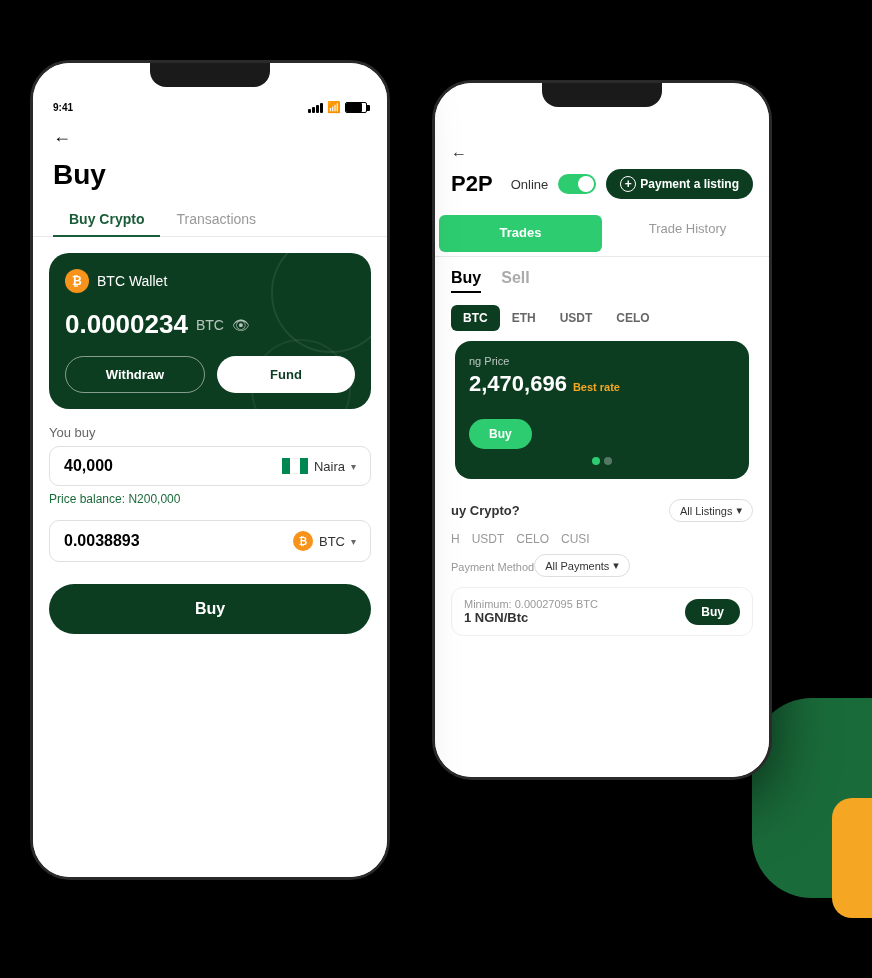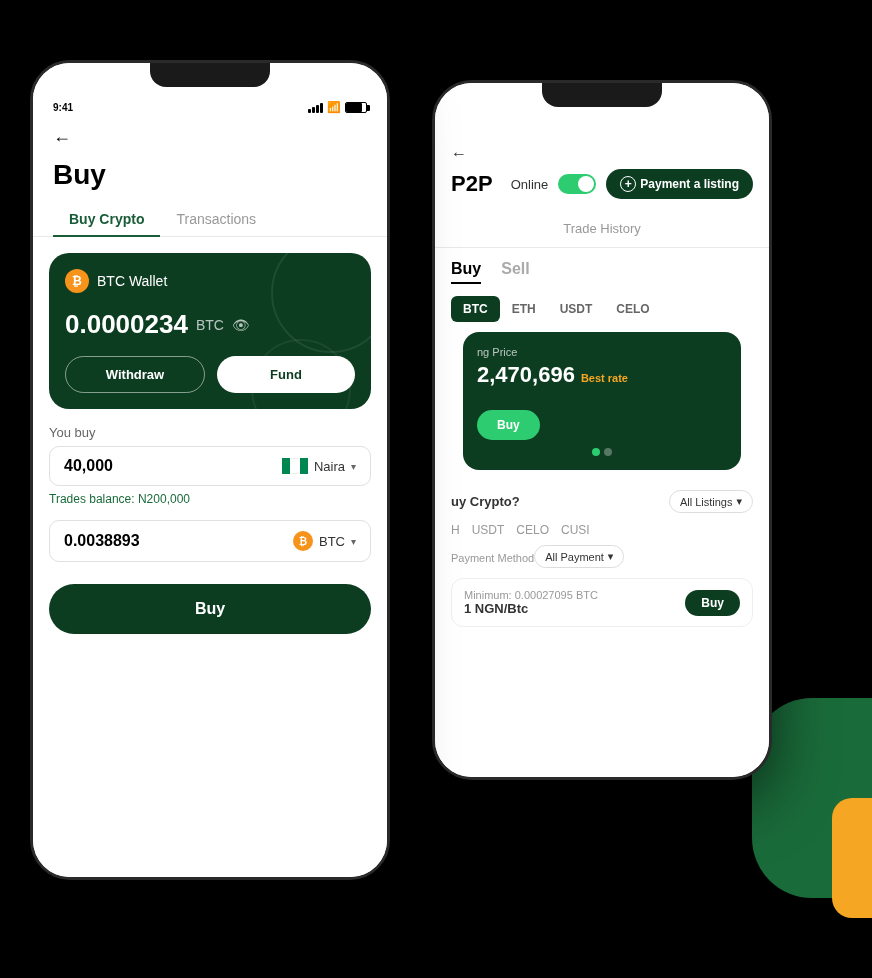--- a/index.html
+++ b/index.html
@@ -456,21 +456,21 @@
       cursor: pointer;
       border-radius: 6px;
     }
     .crypto-tab.active {
       background: #0d3d21;
       color: #fff;
     }
 
     
     .price-card {
-      margin: 0 28px 12px;
+      margin: 0 20px 12px;
       background: #0d3d21;
       border-radius: 16px;
       padding: 14px;
       position: relative;
       overflow: hidden;
     }
     .price-card-label {
       font-size: 11px;
       color: rgba(255,255,255,0.7);
       margin-bottom: 4px;
@@ -624,20 +624,23 @@
           <div class="toggle-knob"></div>
         </div>
         <button class="create-listing-btn">
           <span class="plus-circle">+</span>
           <span>Payment a listing</span>
         </button>
       </div>
     </div>
 
     <div class="tabs-nav">
+      <div class="tabs-nav-item active">
+        <span>Trades</span>
+      </div>
       <div class="tabs-nav-item">
         <span>Trade History</span>
       </div>
     </div>
 
     <div class="buy-sell-tabs">
       <span class="buy-sell-tab active">Buy</span>
       <span class="buy-sell-tab">Sell</span>
     </div>
 
@@ -675,21 +678,21 @@
       <div class="filter-tabs">
         <span class="filter-tab">H</span>
         <span class="filter-tab">USDT</span>
         <span class="filter-tab">CELO</span>
         <span class="filter-tab">CUSI</span>
       </div>
 
       <div style="display:flex; align-items:flex-end; margin-bottom:10px;">
         <div class="payment-label">Payment Method</div>
         <div class="payment-select-btn">
-          <span>All Payment</span>
+          <span>All Payments</span>
           <span>▾</span>
         </div>
       </div>
 
       <div class="listing-item">
         <div style="display:flex; justify-content:space-between; align-items:center;">
           <div>
             <div class="listing-min">Minimum: 0.00027095 BTC</div>
             <div class="listing-rate">1 NGN/Btc</div>
           </div>
@@ -765,21 +768,21 @@
         <div class="currency-selector">
           <div class="flag">
             <div class="flag-green"></div>
             <div class="flag-white"></div>
             <div class="flag-green"></div>
           </div>
           <span>Naira</span>
           <span class="chevron-down">▾</span>
         </div>
       </div>
-      <div class="wallet-balance-hint">Trades balance: N200,000</div>
+      <div class="wallet-balance-hint">Price balance: N200,000</div>
 
       <div class="input-row">
         <span class="input-value">0.0038893</span>
         <div class="currency-selector">
           <div class="btc-icon-med">₿</div>
           <span>BTC</span>
           <span class="chevron-down">▾</span>
         </div>
       </div>
     </div>

